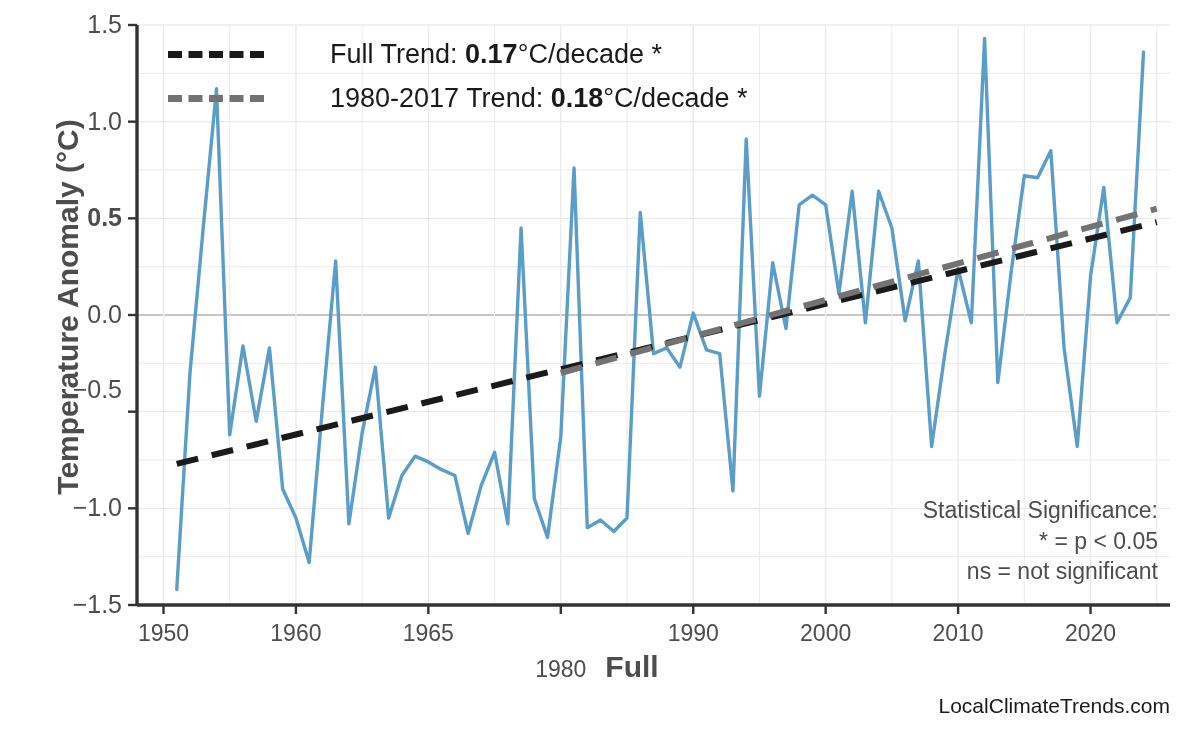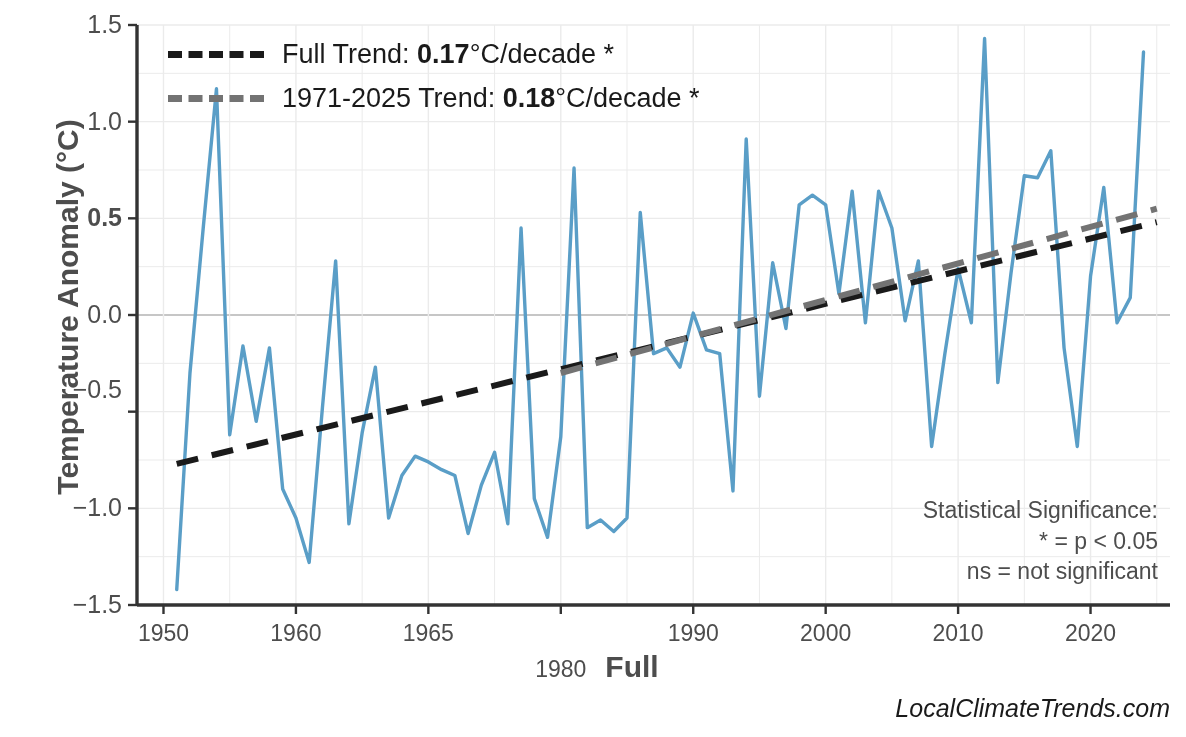--- a/index.html
+++ b/index.html
@@ -39,26 +39,26 @@
   }
   #x-ticks{position:absolute;left:0;top:614px;width:1186px;height:40px;}
 
   
   #sig-note{
     position:absolute;right:28px;top:495px;
     text-align:right;font-size:23px;color:#4d4d4d;line-height:1.33;
   }
   #watermark{
     position:absolute;right:16px;top:694px;
-    font-size:25px;color:#1a1a1a;font-style:italic;
+    font-size:21px;color:#1a1a1a;
   }
 
   
   #legend{position:absolute;left:168px;top:32px;}
-  .legend-row{display:flex;align-items:center;height:44px;}
+  .legend-row{display:flex;align-items:center;height:44px;gap:48px;}
   .legend-key{width:96px;height:0;border-top:7px dashed #1a1a1a;margin-right:18px;}
   .legend-key.gray{border-top-color:#737373;}
   .legend-label{font-size:27px;color:#1a1a1a;white-space:nowrap;}
   .legend-label b{font-weight:bold;}
 </style>
 </head>
 <body>
 
 <div id="figure">
 
@@ -139,21 +139,21 @@
 
   <div id="x-axis-title">Full</div>
 
   <div id="legend">
     <div class="legend-row">
       <span class="legend-key"></span>
       <span class="legend-label"><span>Full Trend: </span><b>0.17</b><span>°C/decade *</span></span>
     </div>
     <div class="legend-row">
       <span class="legend-key gray"></span>
-      <span class="legend-label"><span>1971-2025 Trend: </span><b>0.18</b><span>°C/decade *</span></span>
+      <span class="legend-label"><span>1980-2017 Trend: </span><b>0.18</b><span>°C/decade *</span></span>
     </div>
   </div>
 
   <div id="sig-note">
     <div>Statistical Significance:</div>
     <div>* = p &lt; 0.05</div>
     <div>ns = not significant</div>
   </div>
 
   <div id="watermark">LocalClimateTrends.com</div>

